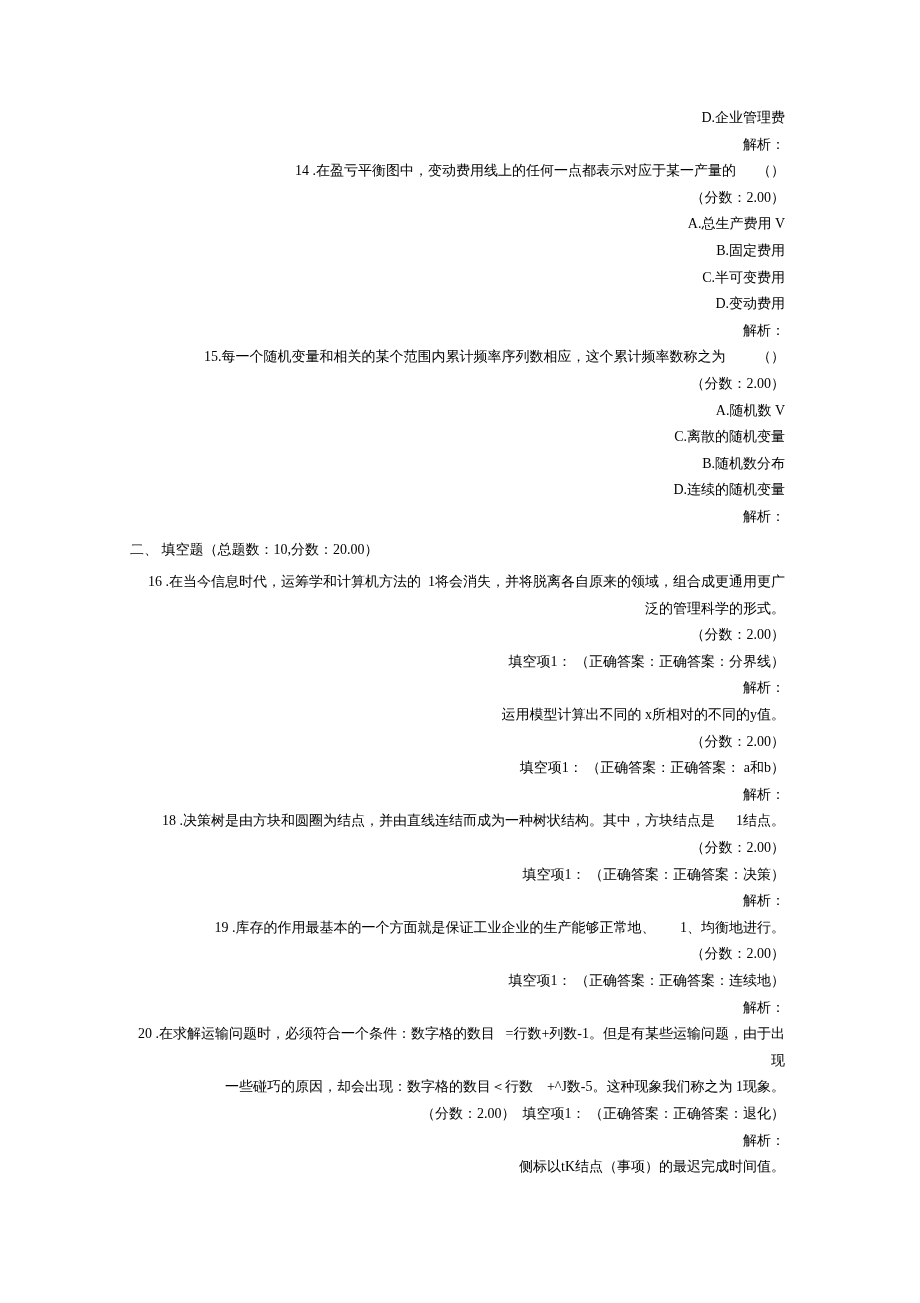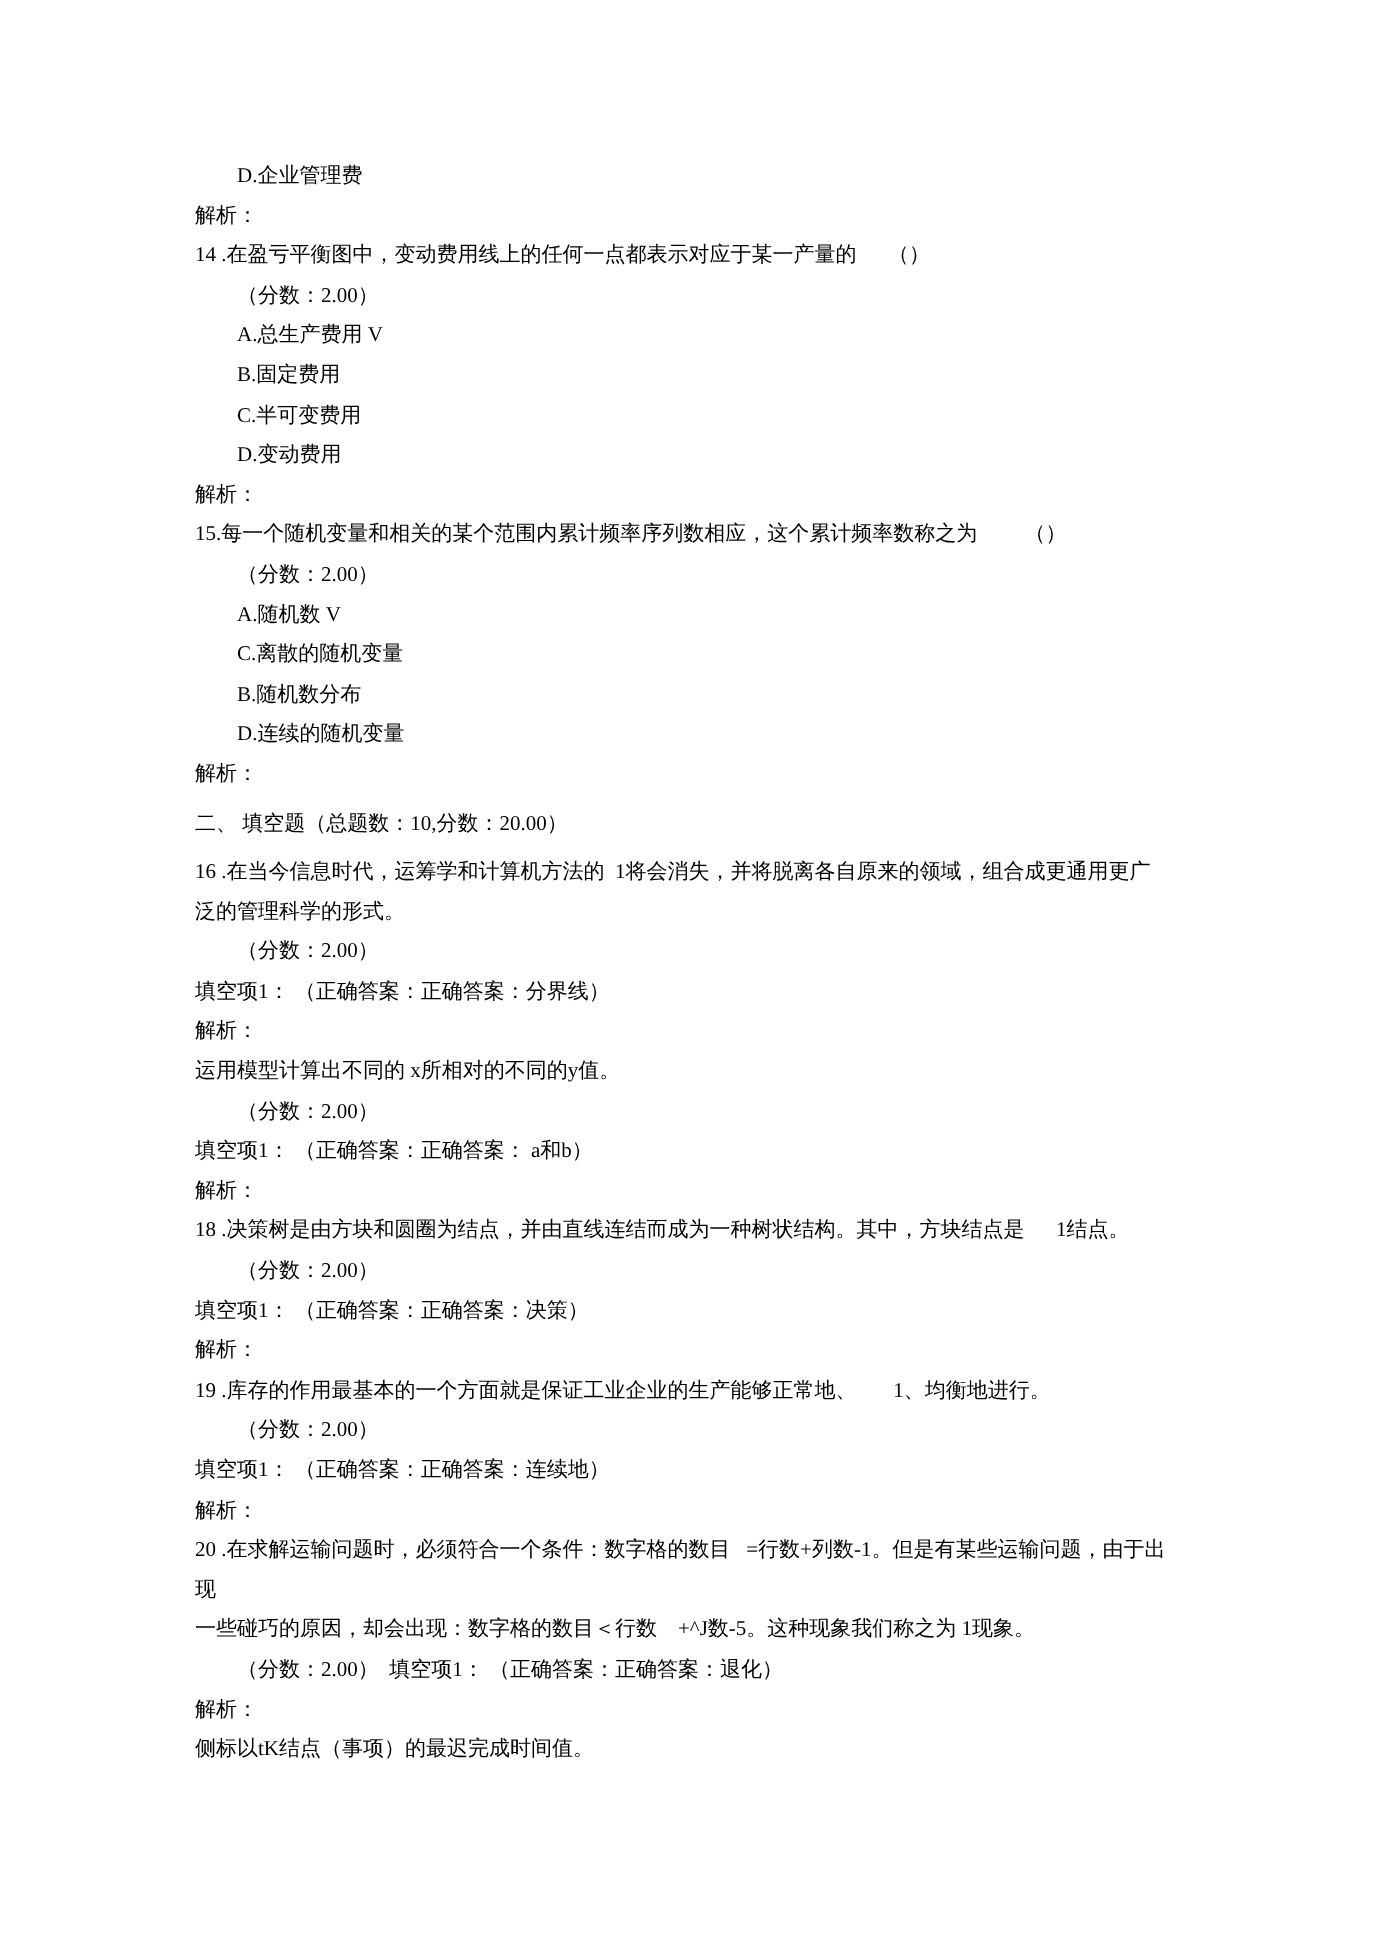--- a/index.html
+++ b/index.html
@@ -10,23 +10,25 @@
       font-size: 14px;
       color: #000000;
       line-height: 1.9;
       width: 920px;
     }
     .page {
       padding: 105px 135px 100px 130px;
     }
     .indent-1 {
       padding-left: 28px;
+      text-align: right;
     }
     .no-indent {
       padding-left: 0;
+      text-align: right;
     }
     .line {
       white-space: pre-wrap;
     }
     .section-header {
       padding-left: 0;
     }
   </style>
 </head>
 <body>

